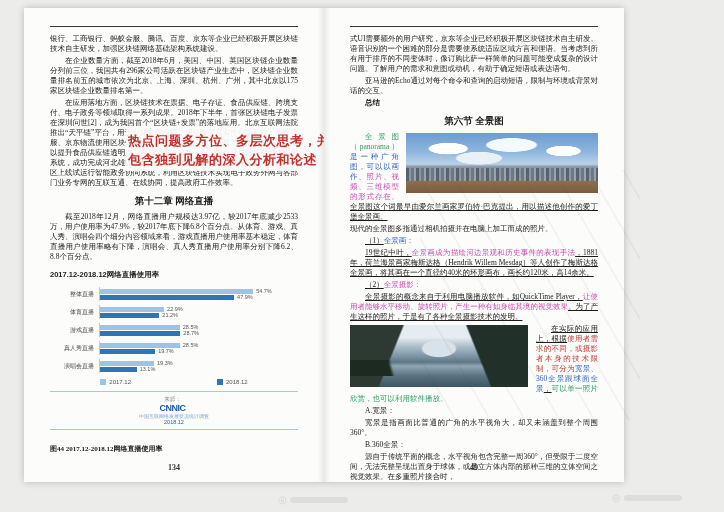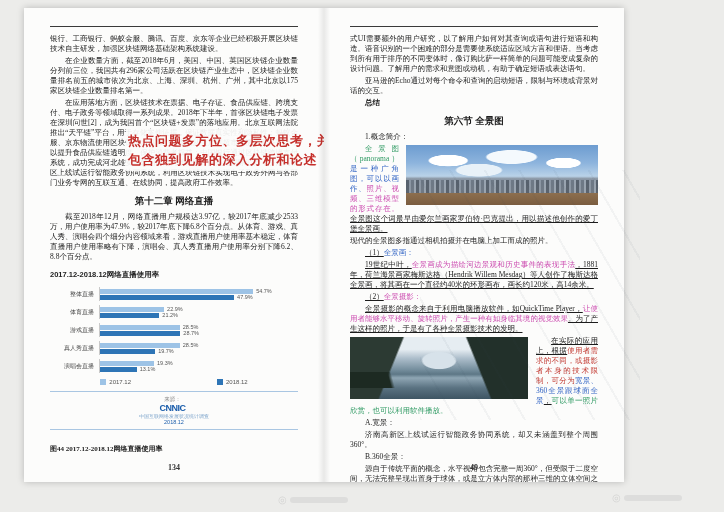--- a/index.html
+++ b/index.html
@@ -197,42 +197,41 @@
         <span class="source-date">2018.12</span>
       </div>
       <div class="fig-caption">图44  2017.12-2018.12网络直播使用率</div>
     </div>
 
     <div class="pagenum">134</div>
   </div>
 
   <div class="page">
     <div class="rule"></div>
-    <p class="noind">式UI需要额外的用户研究，以了解用户如何对其查询或语句进行短语和构造。语音识别的一个困难的部分是需要使系统适应区域方言和俚语。当考虑到所有用于排序的不同变体时，像订购比萨一样简单的问题可能变成复杂的设计问题。了解用户的需求和意图或动机，有助于确定短语或表达语句。</p>
+    <p class="noind">式UI需要额外的用户研究，京东等企业已经积极开展区块链技术自主研发。语音识别的一个困难的部分是需要使系统适应区域方言和俚语。当考虑到所有用于排序的不同变体时，像订购比萨一样简单的问题可能变成复杂的设计问题。了解用户的需求和意图或动机，有助于确定短语或表达语句。</p>
     <p class="ind">亚马逊的Echo通过对每个命令和查询的启动短语，限制与环境或背景对话的交互。</p>
     <p class="ind bold">总结</p>
     <p class="chapter">第六节 全景图</p>
-    <p class="ind">1.概念简介：</p>
 
     <div>
       <div class="img-city"></div>
       <p class="ind"><span class="seg-green">全景图（panorama）</span><span class="seg-blue">是一种广角图，可以以画作、</span><span class="seg-magenta">照片、视频、三维模型的形式存在。</span><span class="seg-black">全景图这个词最早由爱尔兰画家罗伯特·巴克提出，用以描述他创作的爱丁堡全景画。</span></p>
       <p class="noind" style="clear:both">现代的全景图多指通过相机拍摄并在电脑上加工而成的照片。</p>
     </div>
 
     <p class="ind"><span class="seg-black">（1）</span><span class="seg-blue">全景画：</span></p>
     <p class="ind"><span class="seg-black">19世纪中叶，</span><span class="seg-magenta">全景画成为描绘河边景观和历史事件的表现手法</span><span class="seg-black">，1881年，荷兰海景画家梅斯达格（Hendrik Willem Mesdag）等人创作了梅斯达格全景画，将其画在一个直径约40米的环形画布，画长约120米，高14余米。</span></p>
     <p class="ind"><span class="seg-black">（2）</span><span class="seg-magenta">全景摄影：</span></p>
     <p class="ind"><span class="seg-black">全景摄影的概念来自于利用电脑播放软件，如QuickTime Player，</span><span class="seg-magenta">让使用者能够水平移动、旋转照片，产生一种有如身临其境的视觉效果</span><span class="seg-black">。为了产生这样的照片，于是有了各种全景摄影技术的发明。</span></p>
 
     <div>
       <div class="img-lake"></div>
       <p class="ind"><span class="seg-black">在实际的应用上，根据</span><span class="seg-red">使用者需求的不同，或摄影者本身的技术限制，可分为</span><span class="seg-blue">宽景、360全景跟球面全景</span><span class="seg-black">，</span><span class="seg-green">可以单一照片欣赏，也可以利用软件播放。</span></p>
       <p class="ind">A.宽景：</p>
-      <p class="ind" style="clear:both">济南高新区上线试运行智能政务协同系统，却又未涵盖到整个周围360°。</p>
+      <p class="ind" style="clear:both">宽景是指画面比普通的广角的水平视角大，却又未涵盖到整个周围360°。</p>
     </div>
 
     <p class="ind">B.360全景：</p>
     <p class="ind">源自于传统平面的概念，水平视角包含完整一周360°，但受限于二度空间，无法完整呈现出置身于球体，或是立方体内部的那种三维的立体空间之视觉效果。在多重照片接合时，</p>
 
     <div class="pagenum">49</div>
   </div>
 
   <div class="fold"></div>
 </div>

